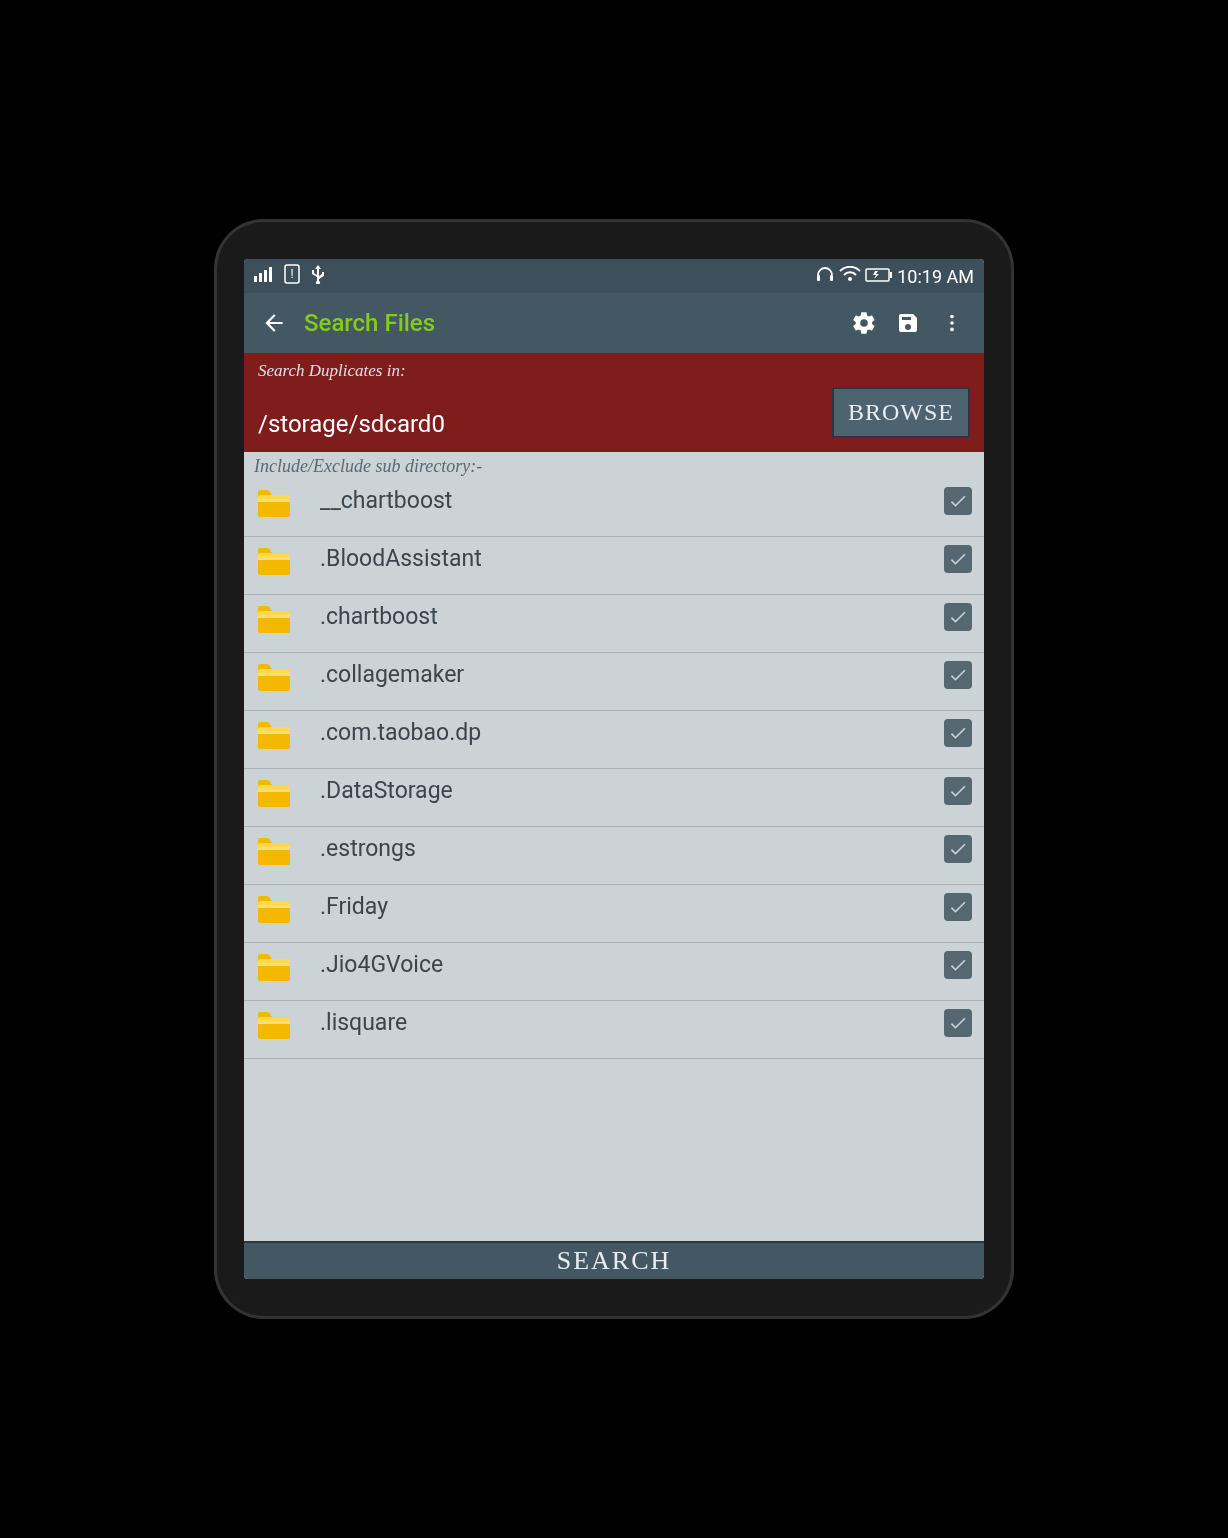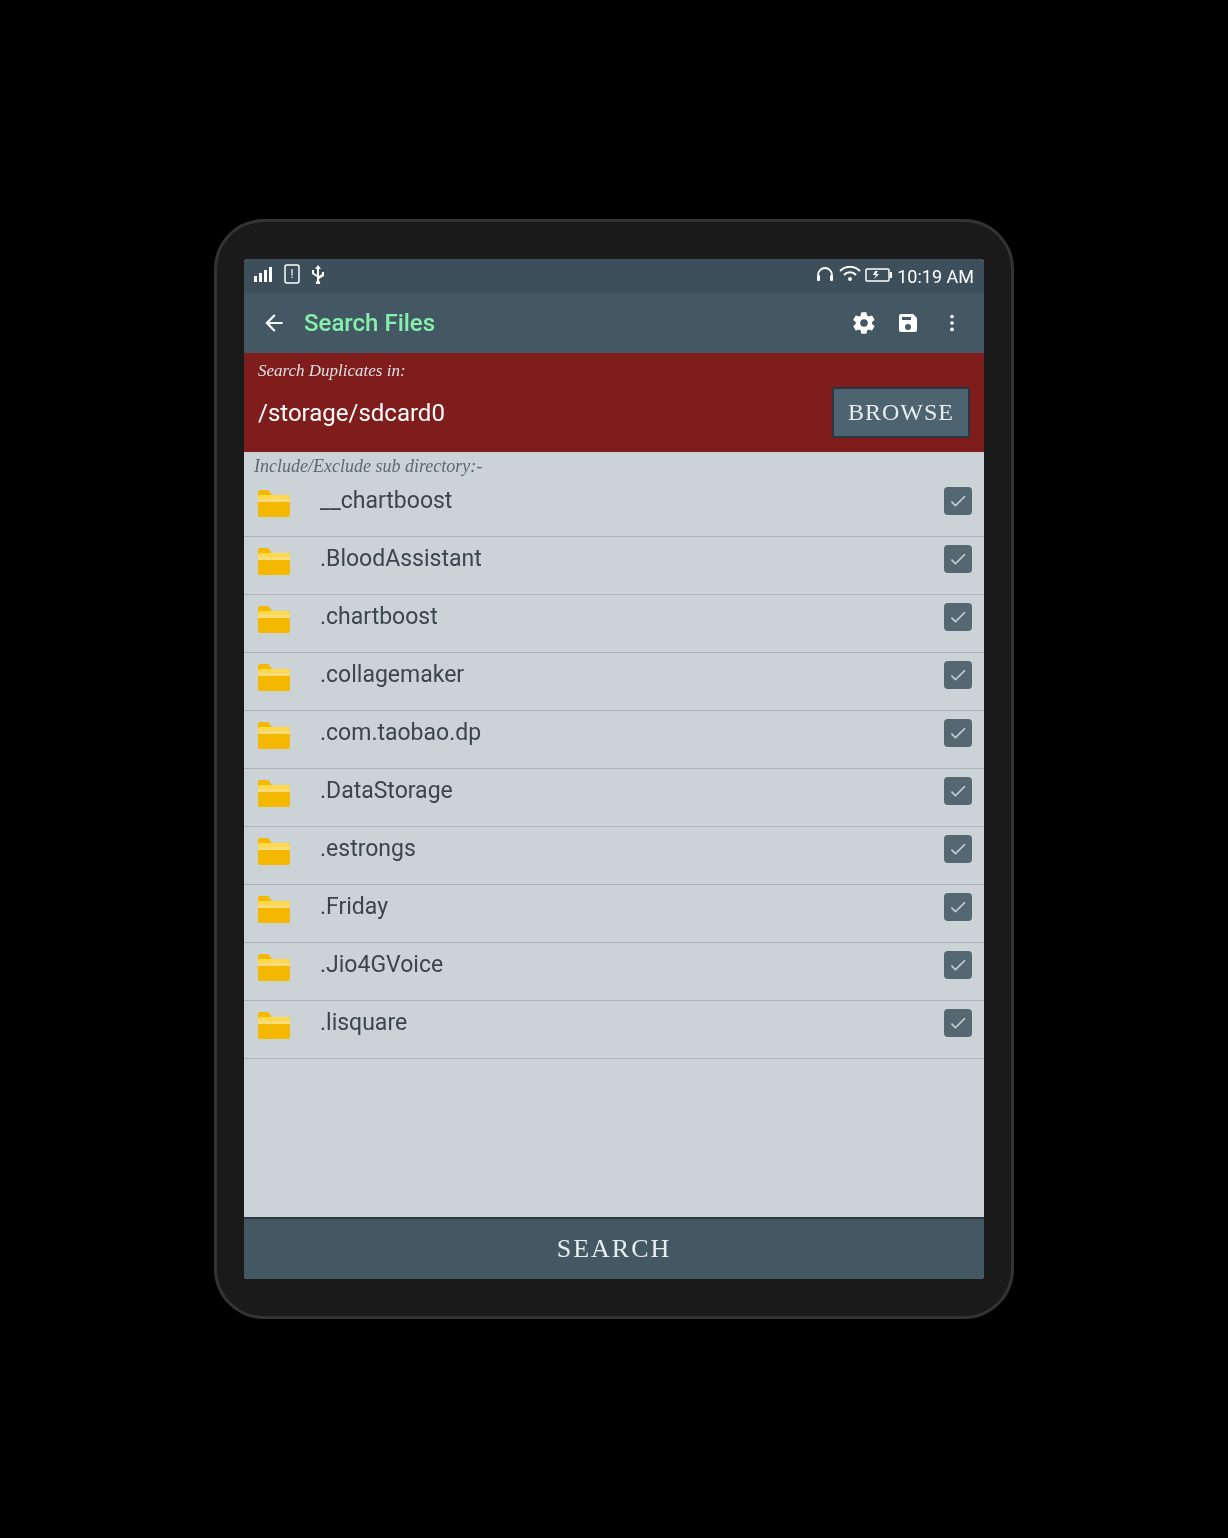--- a/index.html
+++ b/index.html
@@ -39,33 +39,33 @@
     font-size: 16px;
   }
   .status-left, .status-right { display: flex; align-items: center; gap: 10px; }
   .status-right { gap: 4px; }
   .app-bar {
     height: 60px;
     background: #445863;
     display: flex;
     align-items: center;
     padding: 0 10px;
-    color: #86efac;
+    color: #84cc16;
   }
   .back-btn { width: 40px; display:flex; align-items:center; justify-content:center; cursor:pointer; }
   .app-title { font-size: 24px; font-weight: 500; flex: 0 0 auto; margin-left: 10px; }
   .app-bar-spacer { flex: 1; }
   .app-bar-icon { width: 44px; display:flex; align-items:center; justify-content:center; cursor:pointer; }
   .search-section {
     background: #7f1d1d;
     padding: 8px 14px 14px 14px;
     color: #fff;
   }
   .search-label { font-style: italic; font-family: Georgia, serif; font-size: 17px; color: #dbe2e6; }
-  .search-row { display: flex; align-items: center; margin-top: 6px; gap: 26px; }
+  .search-row { display: flex; align-items: flex-end; margin-top: 6px; gap: 26px; }
   .path-text { font-size: 24px; color: #fff; flex: 1; font-weight: 400; }
   .browse-btn {
     background: #4d6370;
     border: 2px solid #2a3740;
     color: #e8edf0;
     font-family: Georgia, "Times New Roman", serif;
     font-size: 24px;
     letter-spacing: 1px;
     padding: 10px 14px;
     cursor: pointer;
@@ -97,21 +97,21 @@
   .checkbox {
     width: 28px; height: 28px;
     background: #556872;
     border-radius: 4px;
     display: flex; align-items: center; justify-content: center;
     cursor: pointer;
   }
   .search-btn-bar {
     background: #445863;
     border-top: 2px solid #2a3740;
-    height: 62px;
+    height: 38px;
     display: flex;
     align-items: center;
     justify-content: center;
     color: #e8edf0;
     font-family: Georgia, "Times New Roman", serif;
     font-size: 26px;
     letter-spacing: 2px;
     cursor: pointer;
   }
   .time-text { font-size: 18px; font-weight: 400; }

